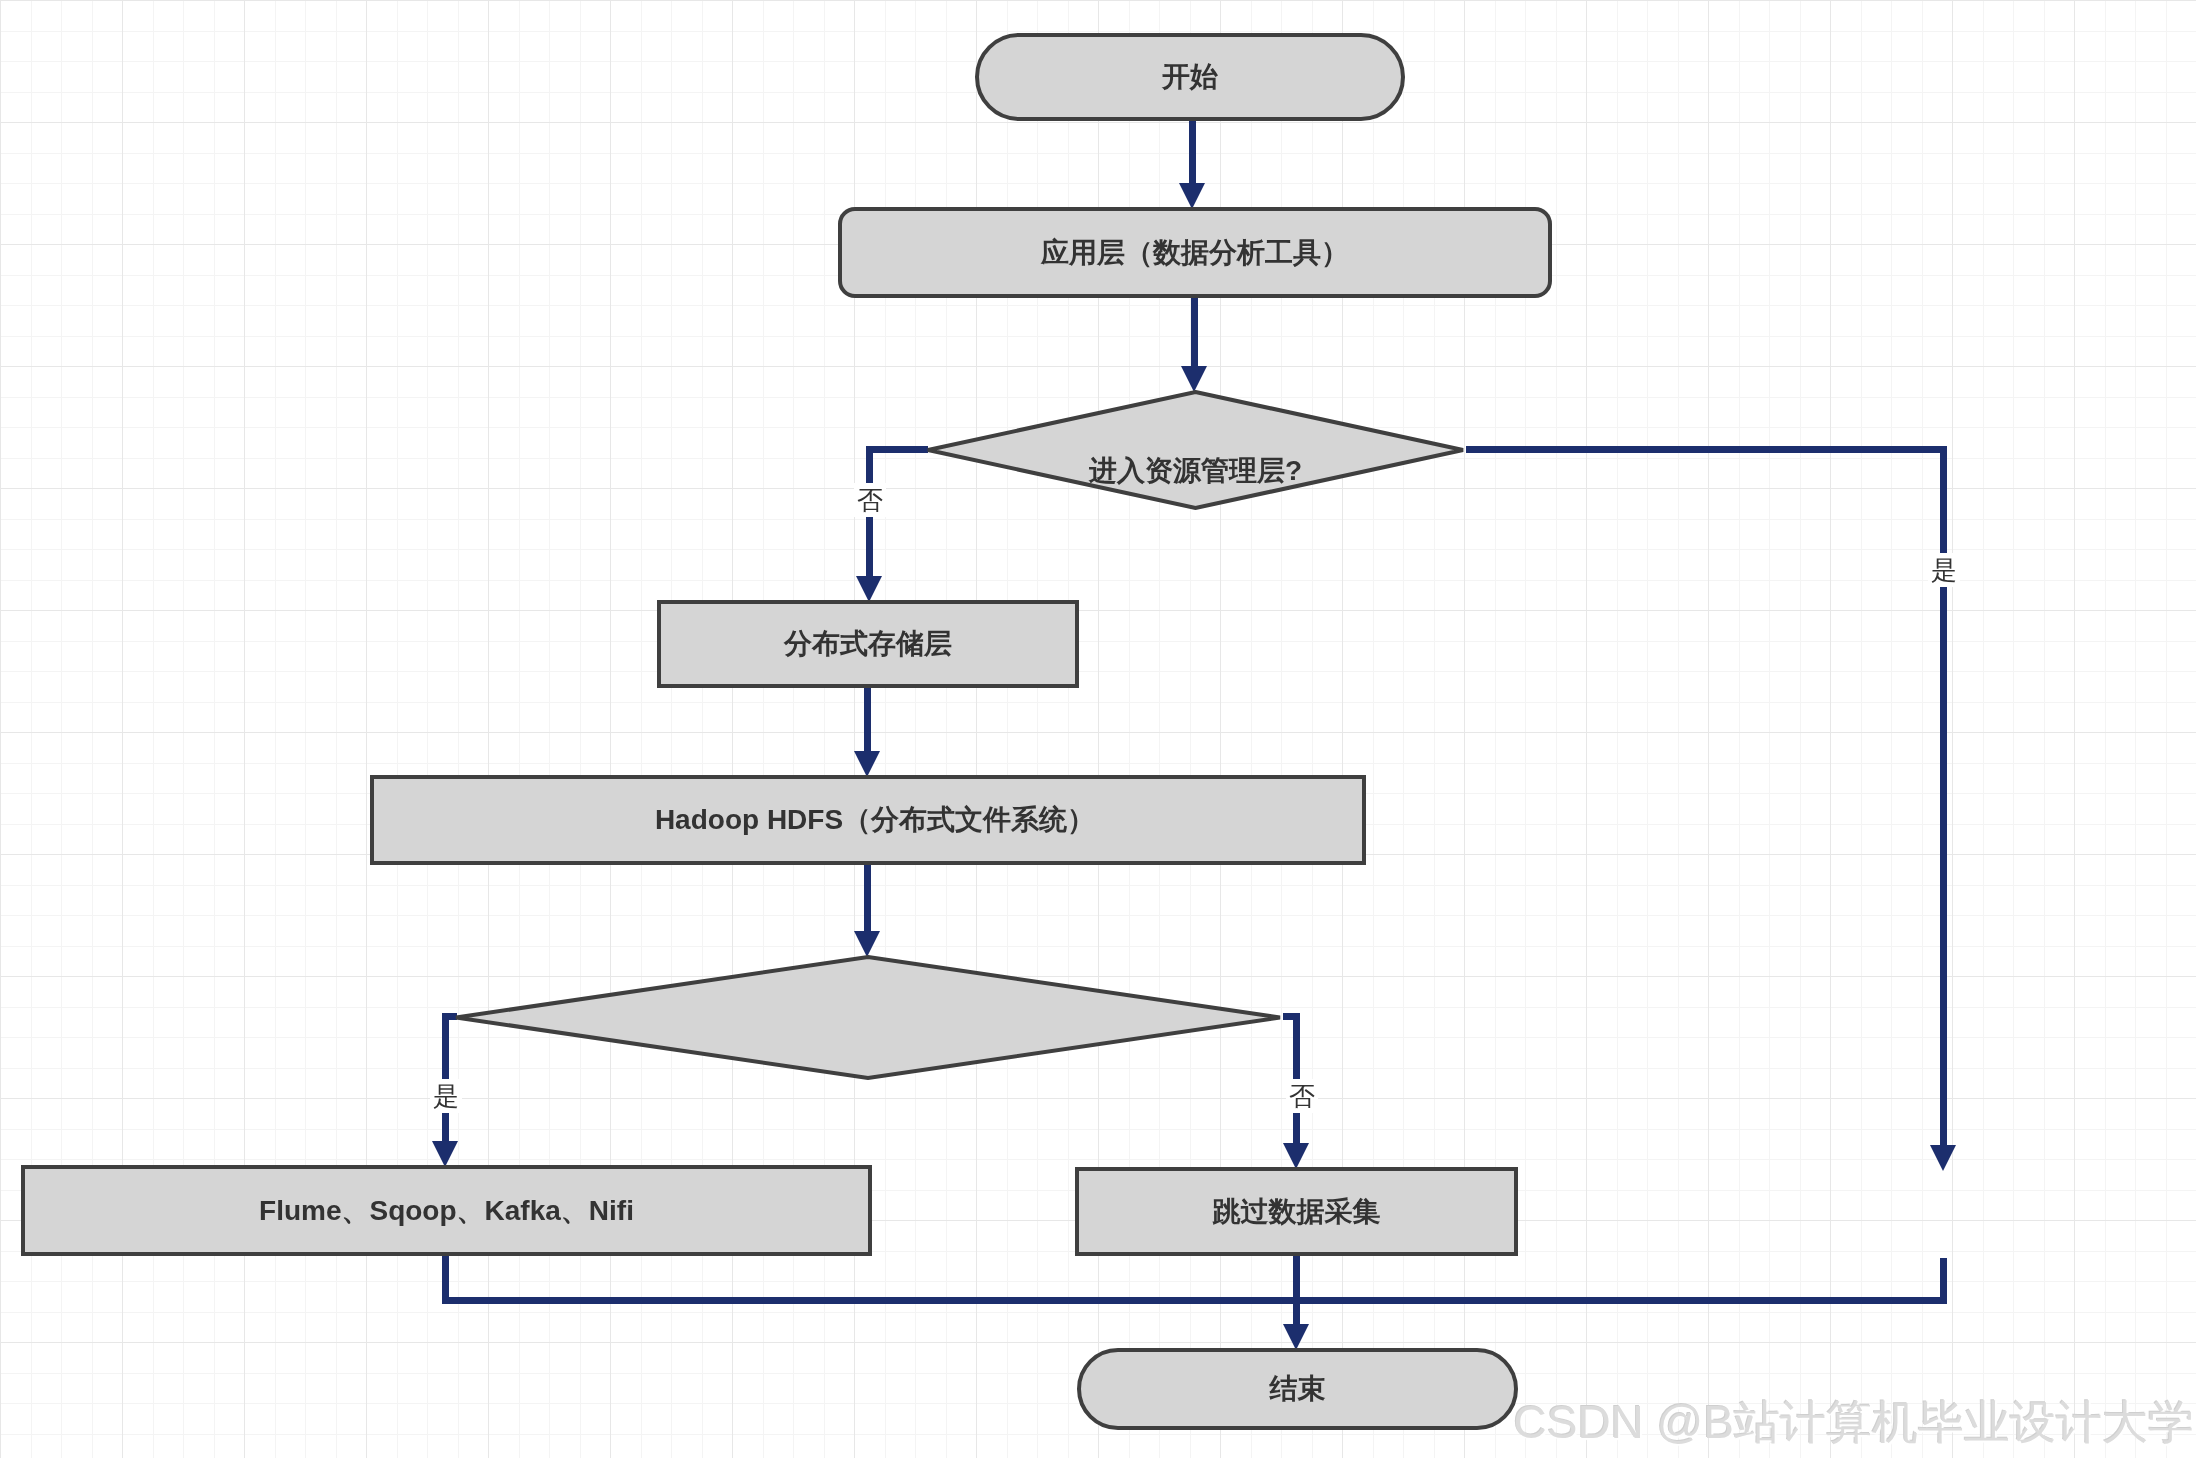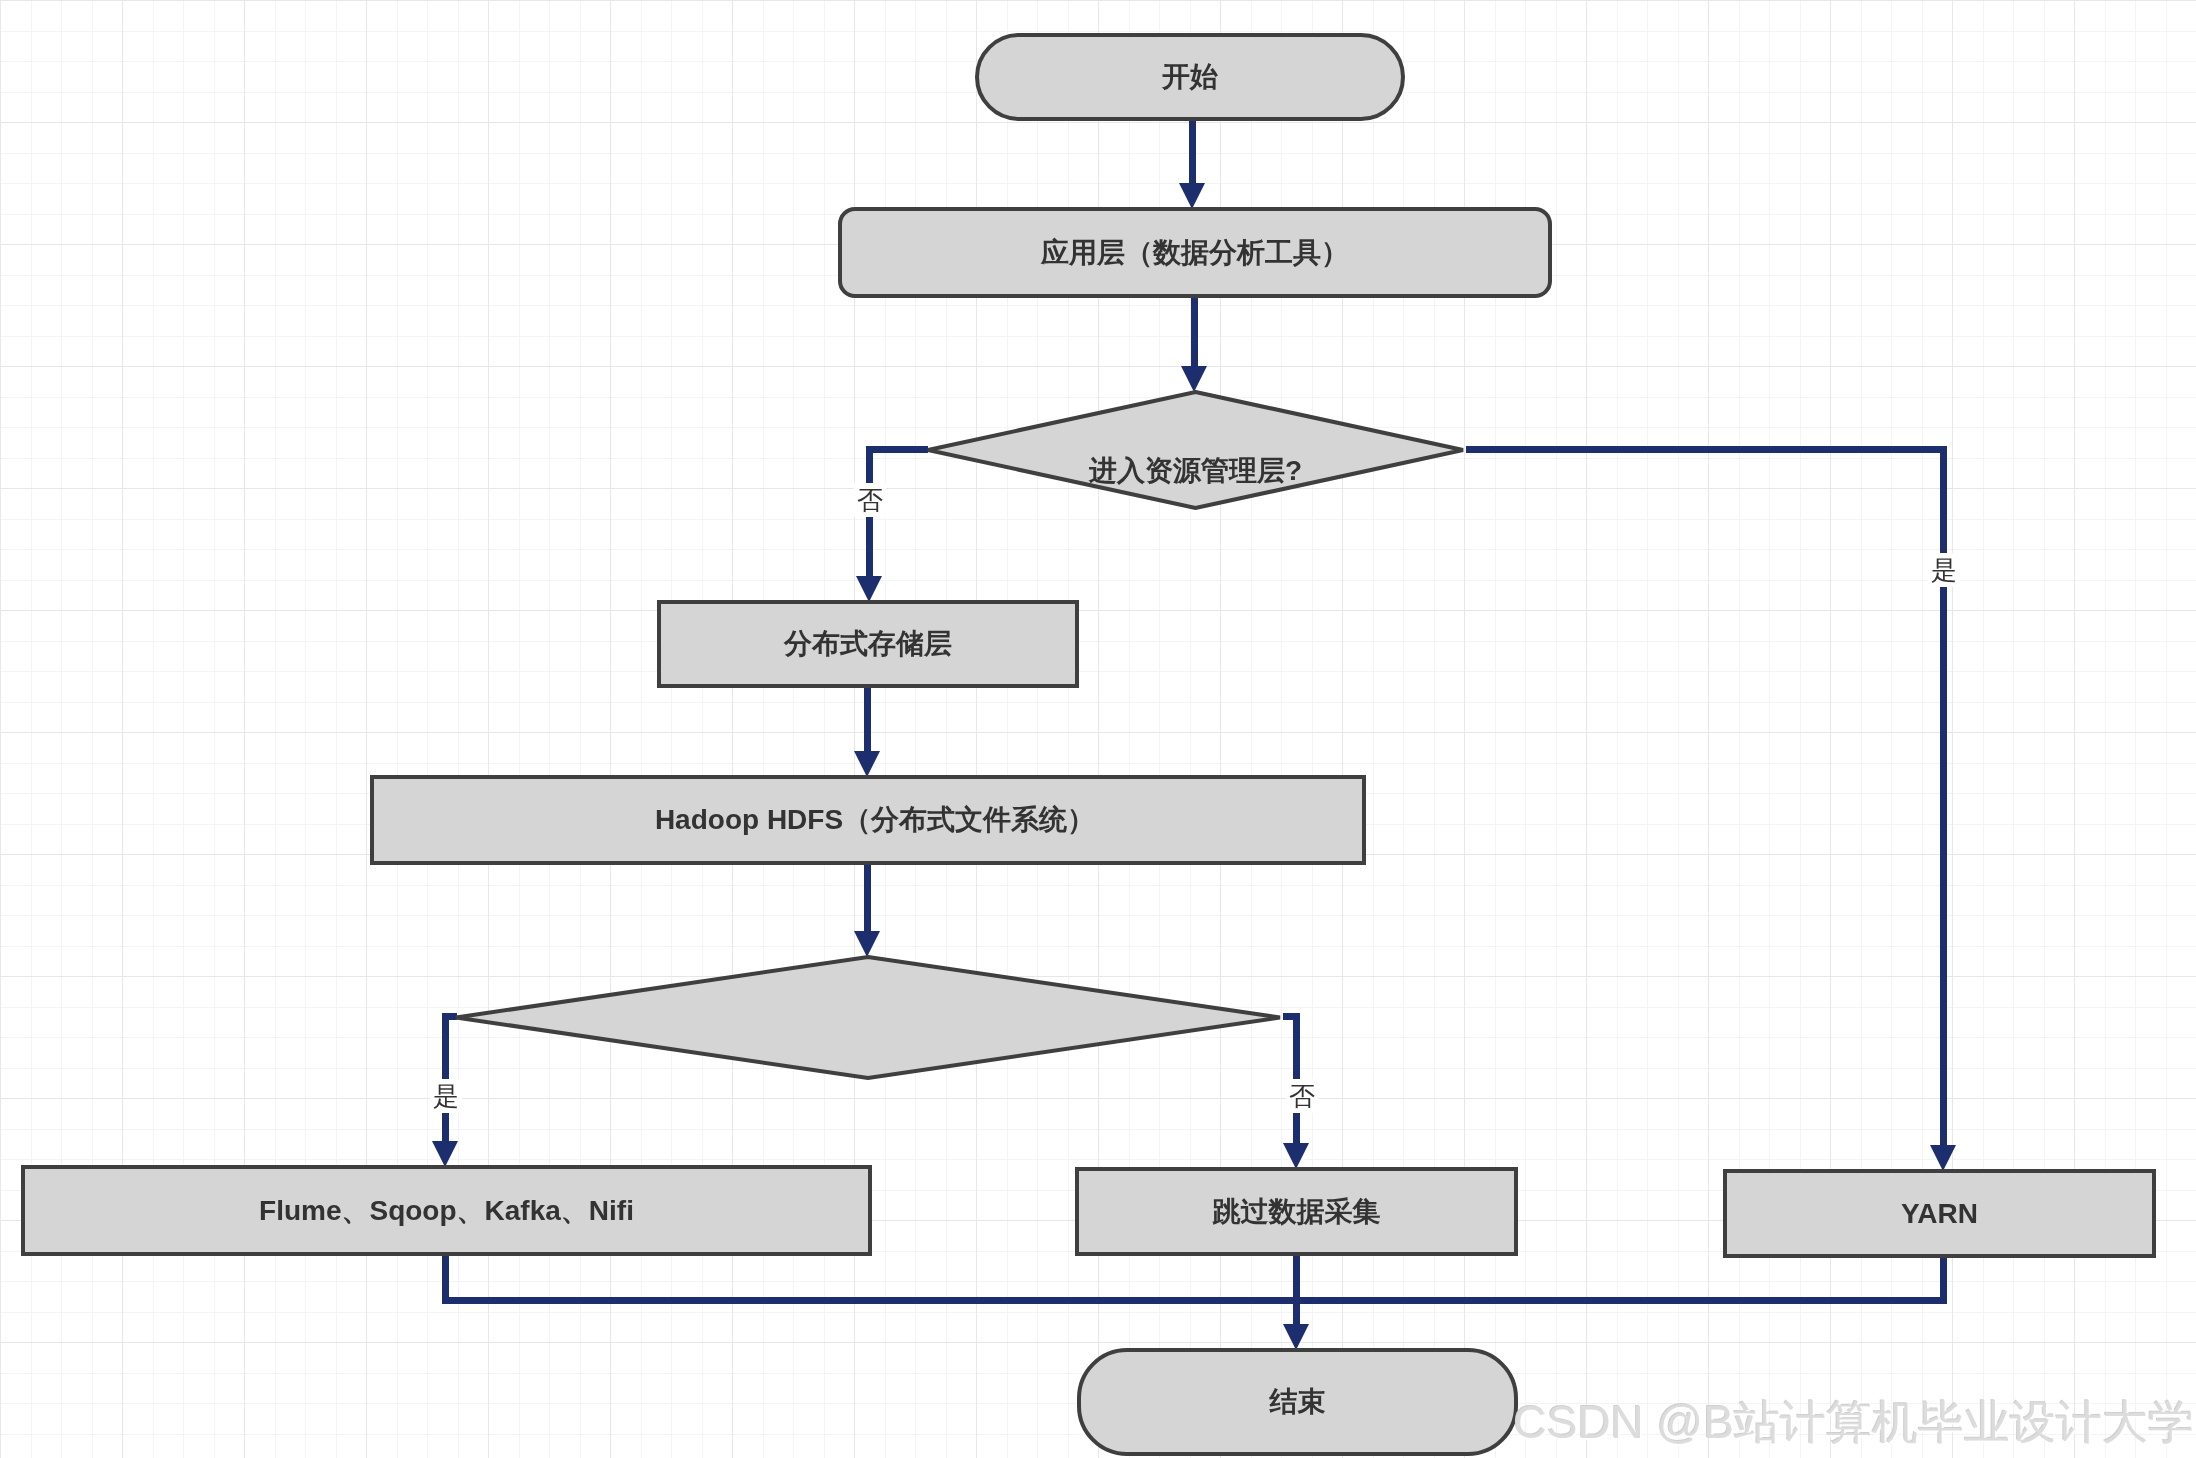--- a/index.html
+++ b/index.html
@@ -136,23 +136,20 @@
   </div>
 
   <div class="node" style="left:21px;top:1165px;width:851px;height:91px;">
     <span>Flume、Sqoop、Kafka、Nifi</span>
   </div>
 
   <div class="node" style="left:1075px;top:1167px;width:443px;height:89px;">
     <span>跳过数据采集</span>
   </div>
 
-  <div class="node" style="left:1723px;top:1169px;width:433px;height:89px;">
-    <span>YARN</span>
-  </div>
 
-  <div class="node term" style="left:1077px;top:1348px;width:441px;height:108px;">
+  <div class="node term" style="left:1077px;top:1348px;width:441px;height:82px;">
     <span>结束</span>
   </div>
 
   <div class="watermark">CSDN @B站计算机毕业设计大学</div>
 
 </div>
 
 </body></html>

